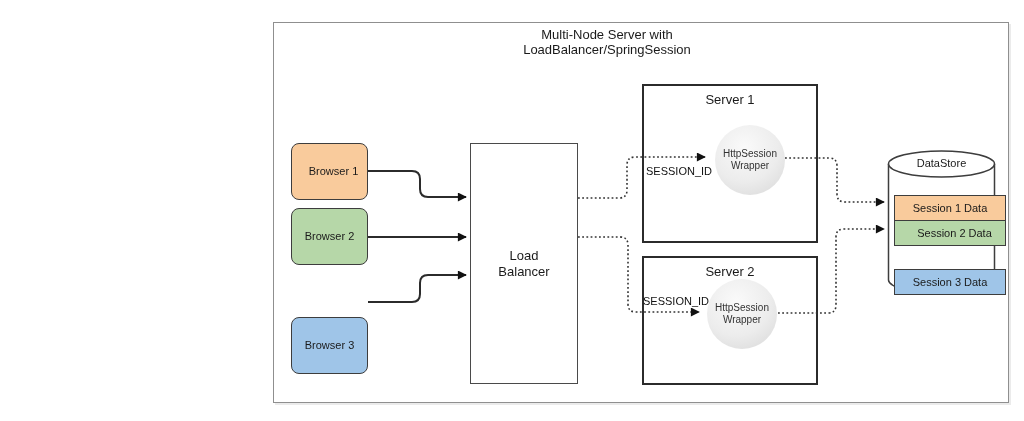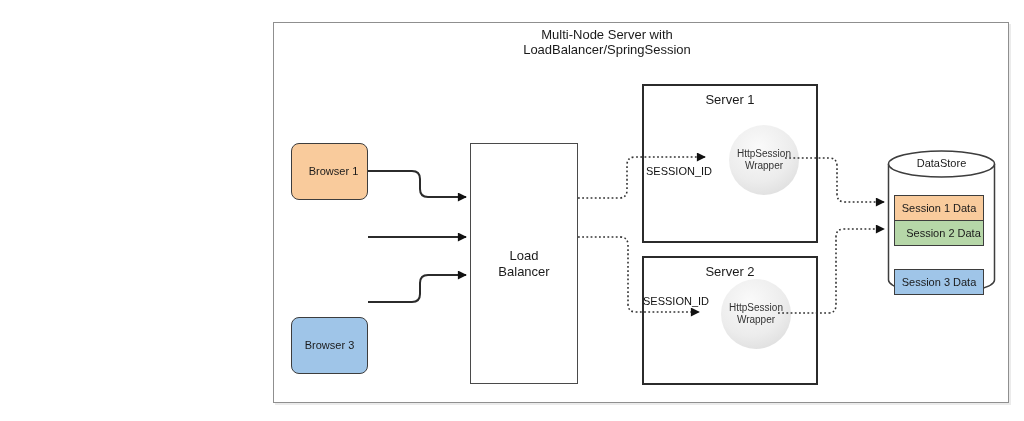--- a/index.html
+++ b/index.html
@@ -36,49 +36,52 @@
   }
   .s1{top:84px;height:159px;} .s2{top:256px;height:129px;}
   .server-title{
     position:absolute;top:6px;left:0;width:100%;text-align:center;
     font-size:13px;
   }
   .wrapper-circle{
     width:70px;height:70px;border-radius:50%;
     background:radial-gradient(circle at 42% 32%, #fafafa 0%, #ececec 55%, #d6d6d6 100%);
     display:flex;align-items:center;justify-content:center;text-align:center;
-    font-size:10px;line-height:12px;color:#333;white-space:pre-line;z-index:3;margin-left:14px;
+    font-size:10px;line-height:12px;color:#333;white-space:pre-line;z-index:3;
   }
   .c1{left:715px;top:125px;} .c2{left:707px;top:279px;}
   .session-label{font-size:11px;color:#111;z-index:4;}
   .sess1{left:646px;top:165px;} .sess2{left:643px;top:295px;}
   .cyl-svg{left:886px;top:148px;z-index:2;}
   .ds-title{
     left:888px;top:157px;width:107px;text-align:center;font-size:11px;z-index:3;
   }
   .ds-row{
-    left:894px;width:90px;height:26px;border:1.5px solid #3d3d3d;
+    left:894px;width:112px;height:26px;border:1.5px solid #3d3d3d;
     display:flex;align-items:center;justify-content:center;
     font-size:11px;z-index:3;
   }
   .r1{top:195px;} .r2{top:220px;} .r3{top:245px;}
   .arrows-svg{left:0;top:0;z-index:5;pointer-events:none;}
 </style>
 </head>
 <body>
 
 <div class="stage">
 
   <div class="abs outer-box"></div>
 
   <div class="abs title">Multi-Node Server with
 LoadBalancer/SpringSession</div>
 
   <div class="abs node-box browser b1" style="background: rgb(249, 203, 156);">
     <span>Browser 1</span>
+  </div>
+  <div class="abs node-box browser b2" style="background: rgb(182, 215, 168);">
+    <span>Browser 2</span>
   </div>
   <div class="abs node-box browser b3" style="background: rgb(159, 197, 232); margin-top: 44px;">
     <span>Browser 3</span>
   </div>
 
   <div class="abs node-box lb">
     <span>Load
 Balancer</span>
   </div>
 

